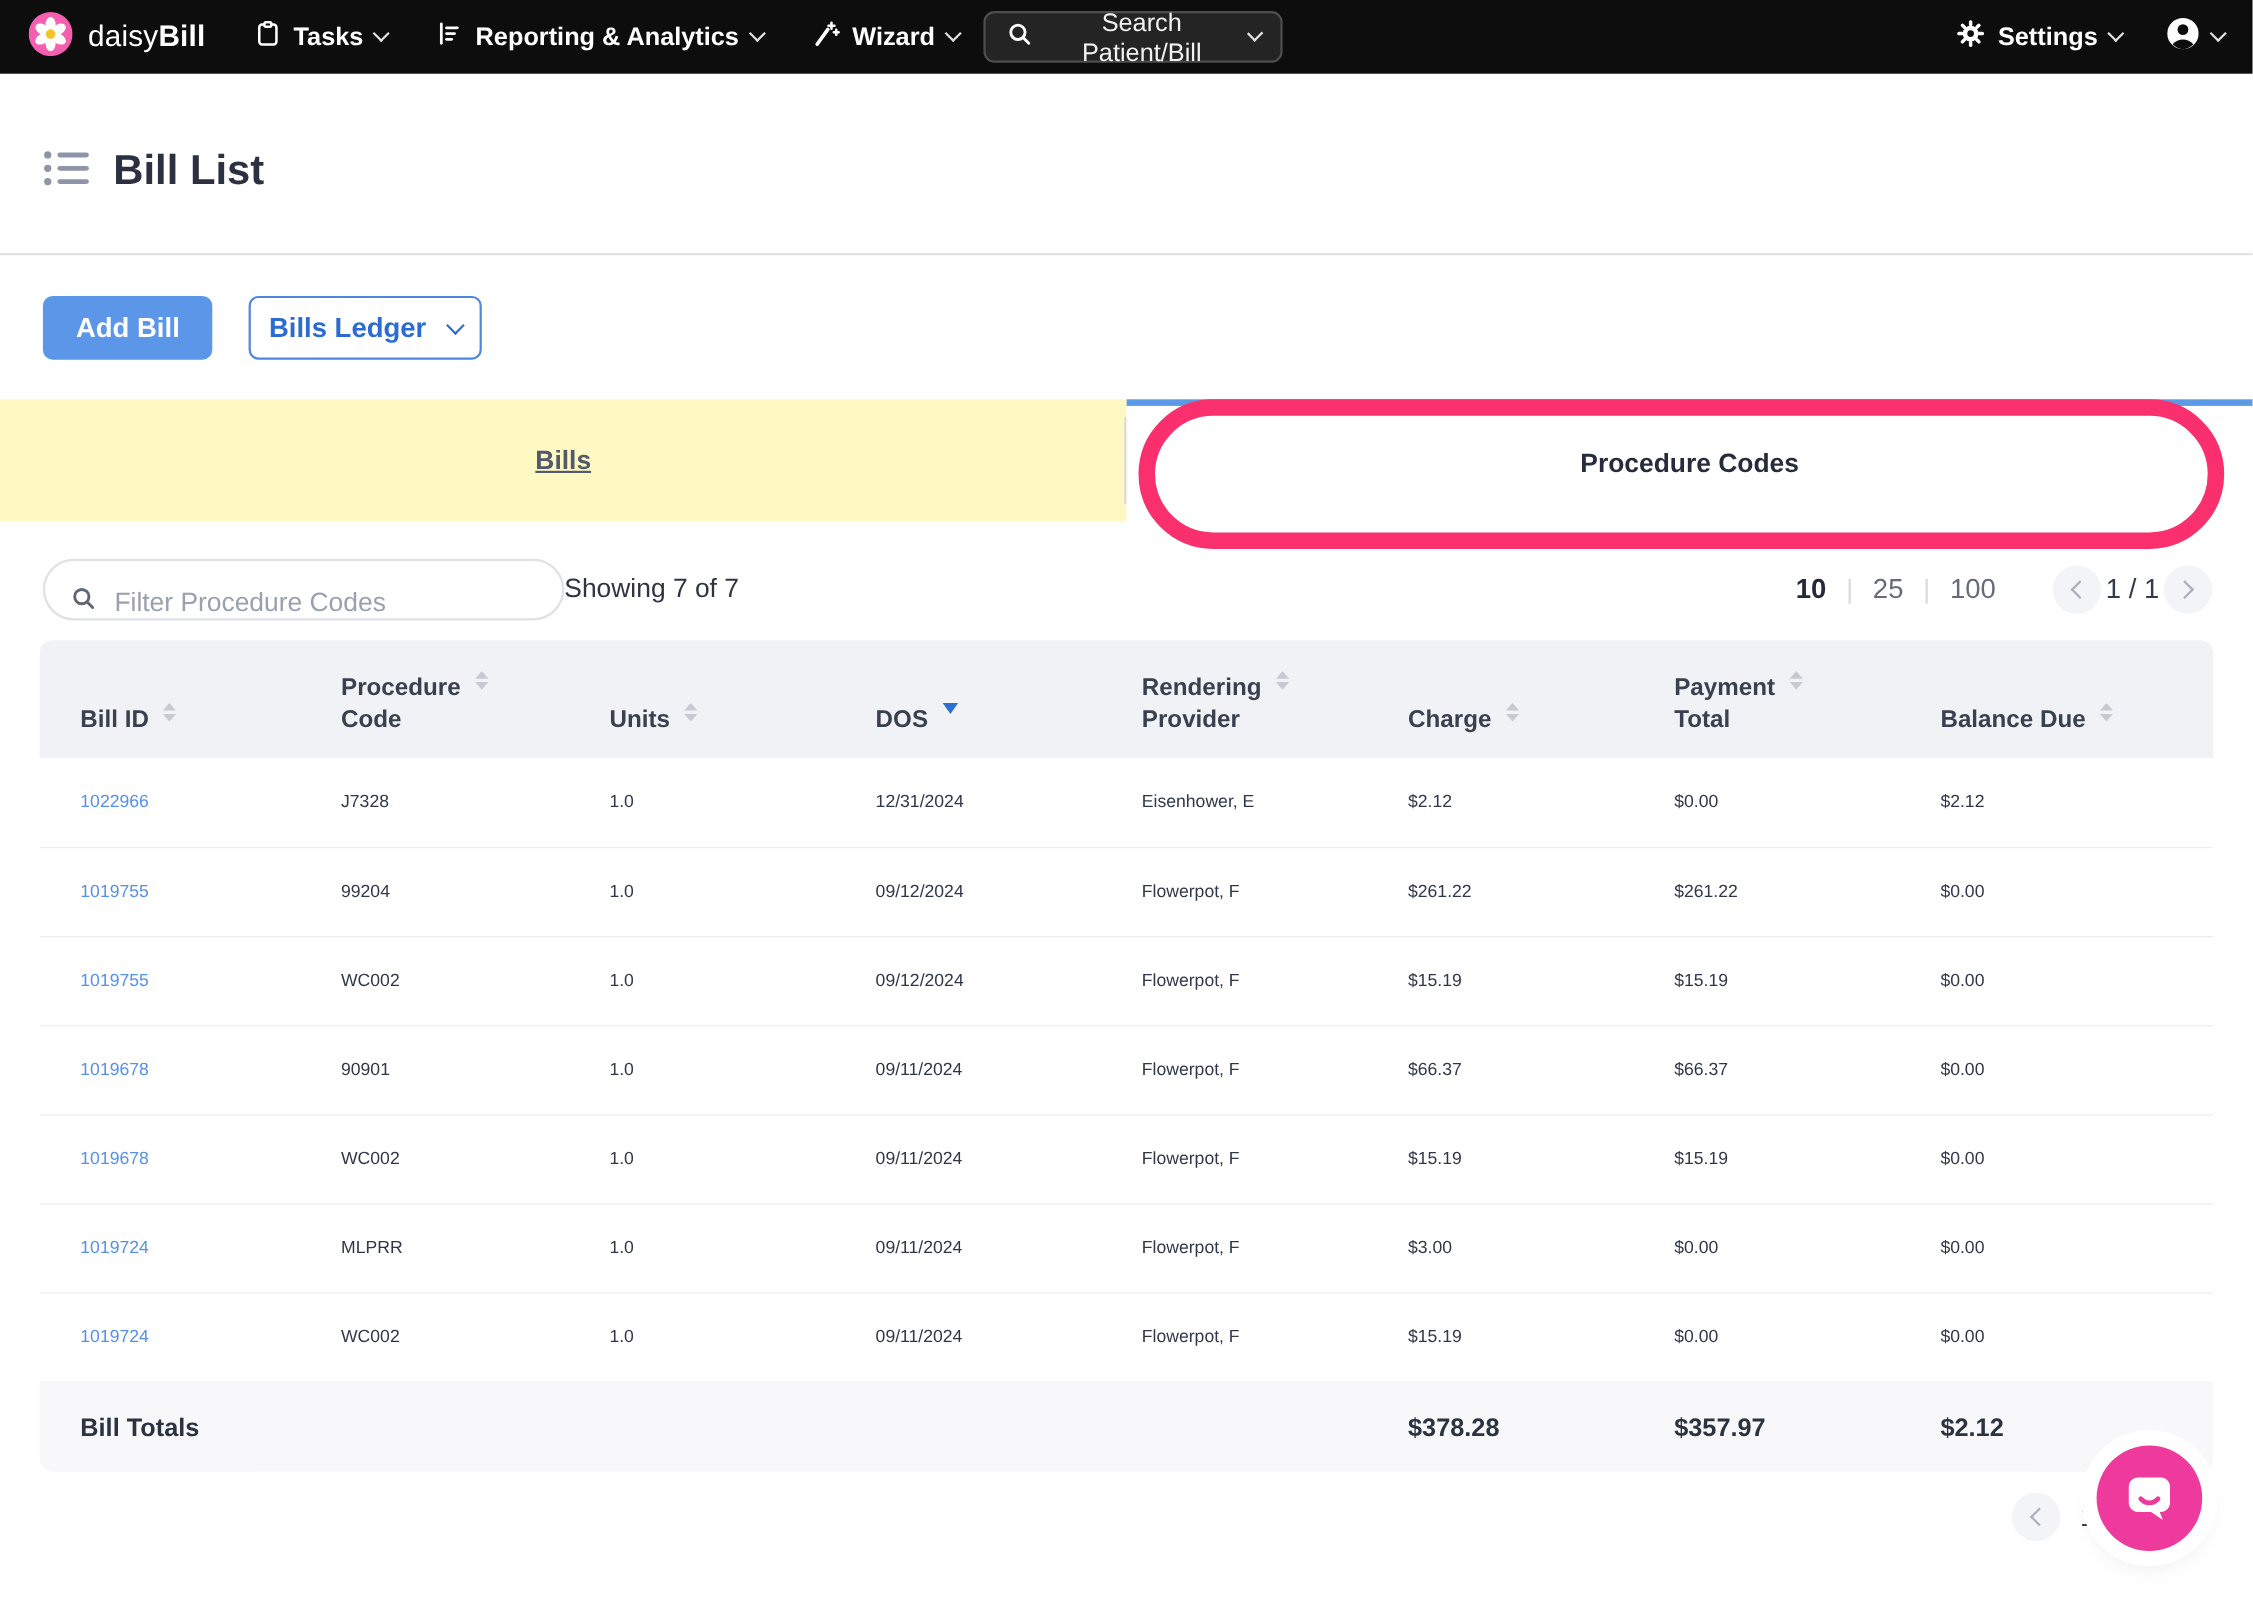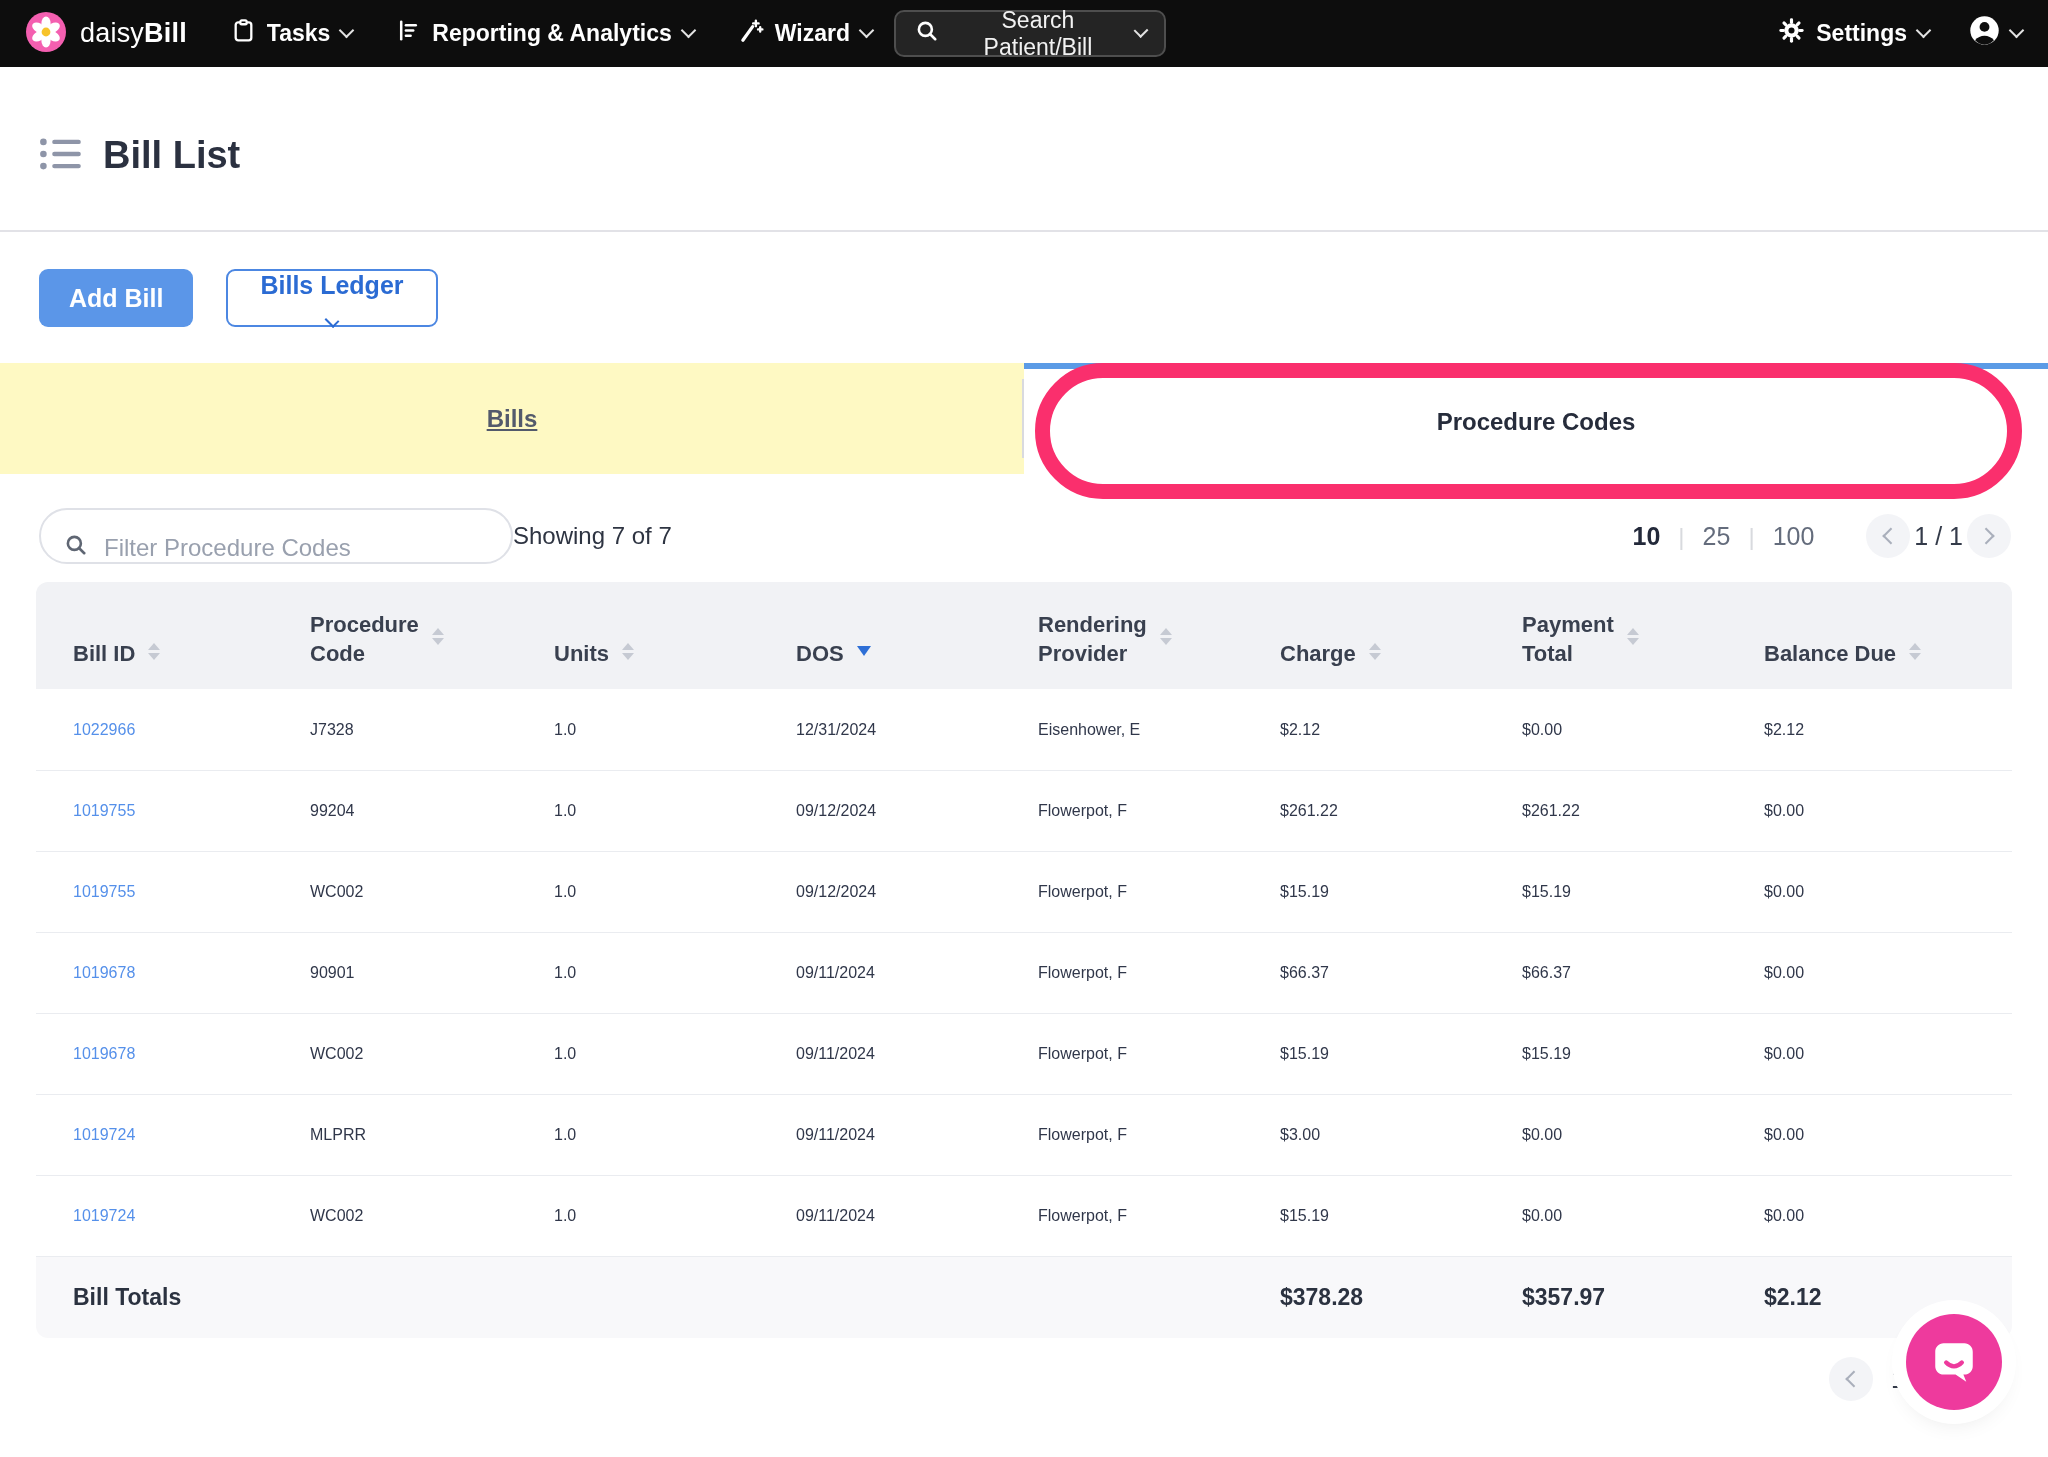--- a/index.html
+++ b/index.html
@@ -21,21 +21,21 @@
   .nav-right { margin-left:auto; display:flex; align-items:center; gap:40px; }
 
   
   .title-row { display:flex; align-items:center; gap:20px; padding:67px 0 0 39px; }
   .page-title { font-size:38px; font-weight:700; color:#2b3140; }
   .divider { margin-top:53px; border-bottom:2px solid #e2e2e7; }
 
   
   .actions { display:flex; gap:33px; margin:37px 0 0 39px; }
   .btn-primary { height:58px; padding:0 30px; background:#5b96e8; color:#fff; border:none; border-radius:9px; font-size:25px; font-weight:700; font-family:inherit; cursor:pointer; }
-  .btn-outline { height:58px; padding:0 32px; background:#fff; border:2px solid #4c87e2; border-radius:9px; color:#2b6bd3; font-size:25px; font-weight:700; font-family:inherit; display:flex; align-items:center; gap:20px; cursor:pointer;flex-direction:column; }
+  .btn-outline { height:58px; padding:0 16px; background:#fff; border:2px solid #4c87e2; border-radius:9px; color:#2b6bd3; font-size:25px; font-weight:700; font-family:inherit; display:flex; align-items:center; gap:20px; cursor:pointer; }
   .btn-outline .chev { border-color:#2b6bd3; width:12px; height:12px; margin-top:-4px; }
 
   
   .tabbar { position:relative; display:flex; margin-top:36px; height:111px; }
   .tab { flex:1; display:flex; align-items:center; justify-content:center; font-size:24px; font-weight:700; cursor:pointer; }
   .tab.inactive { background:#fef9c3; color:#535a6c; position:relative;text-decoration:underline; }
   .tab.inactive::after { content:""; position:absolute; right:0; top:16px; bottom:16px; width:2px; background:#d9dadf; }
   .tab.active { background:#fff; border-top:6px solid #5b9be6; color:#262c3b; }
   .annotation { position:absolute; left:1035px; top:363px; width:987px; height:136px; border:15px solid #fa2f6d; border-radius:68px; pointer-events:none; z-index:6; }
 
@@ -53,21 +53,21 @@
   .pg-circle { width:44px; height:44px; border-radius:50%; background:#f3f4f7; border:none; display:flex; align-items:center; justify-content:center; cursor:pointer; }
   .pg-circle .chev { border-color:#a9afbb; border-width:2.6px; width:12px; height:12px; margin:0; }
   .pg-circle .chev.left { transform:rotate(135deg) translate(-2px,-2px); }
   .pg-circle .chev.right { transform:rotate(-45deg) translate(-2px,-2px); }
   .pg-indicator { font-size:25px; color:#343b4a; }
 
   
   .table { margin:18px 36px 0 36px; width:1976px; }
   .grid { display:grid; grid-template-columns:237px 244px 242px 242px 242px 242px 242px 285px; }
   .thead { background:#f1f2f5; border-radius:12px 12px 0 0; height:107px; align-items:end; padding-bottom:20px; }
-  .hcell { display:flex; align-items:center; gap:13px; padding-left:37px; font-size:22px; font-weight:700; color:#39404f; line-height:1.35; cursor:pointer; }
+  .hcell { display:flex; align-items:flex-start; gap:13px; padding-left:37px; font-size:22px; font-weight:700; color:#39404f; line-height:1.35; cursor:pointer; }
   .hlabel { white-space:pre-line; }
   .sort { display:flex; flex-direction:column; gap:3px; margin-bottom:5px; }
   .sort .up { width:0; height:0; border-left:6px solid transparent; border-right:6px solid transparent; border-bottom:7px solid #c6cad3; }
   .sort .down { width:0; height:0; border-left:6px solid transparent; border-right:6px solid transparent; border-top:7px solid #c6cad3; }
   .sort-desc { width:0; height:0; border-left:7px solid transparent; border-right:7px solid transparent; border-top:10px solid #2e6fd6; margin-bottom:7px; }
   .trow { height:81px; align-items:center; font-size:16px; color:#30374a; border-top:1.5px solid #eaecf0; background:#fff; }
   .trow:first-child { border-top:none; }
   .tcell { padding-left:37px; }
   .bill-link { color:#5590ea; text-decoration:none; cursor:pointer; }
   .totals { height:82px; align-items:center; background:#f8f8fa; border-top:1.5px solid #eaecf0; border-radius:0 0 12px 12px; font-size:23px; font-weight:700; color:#2b3240; }

